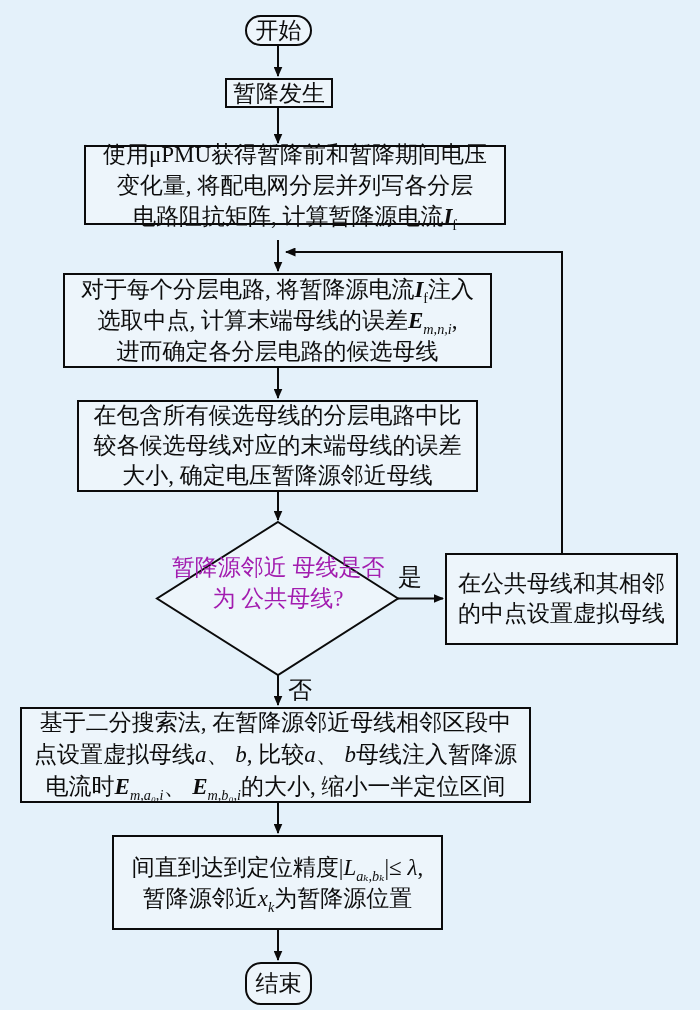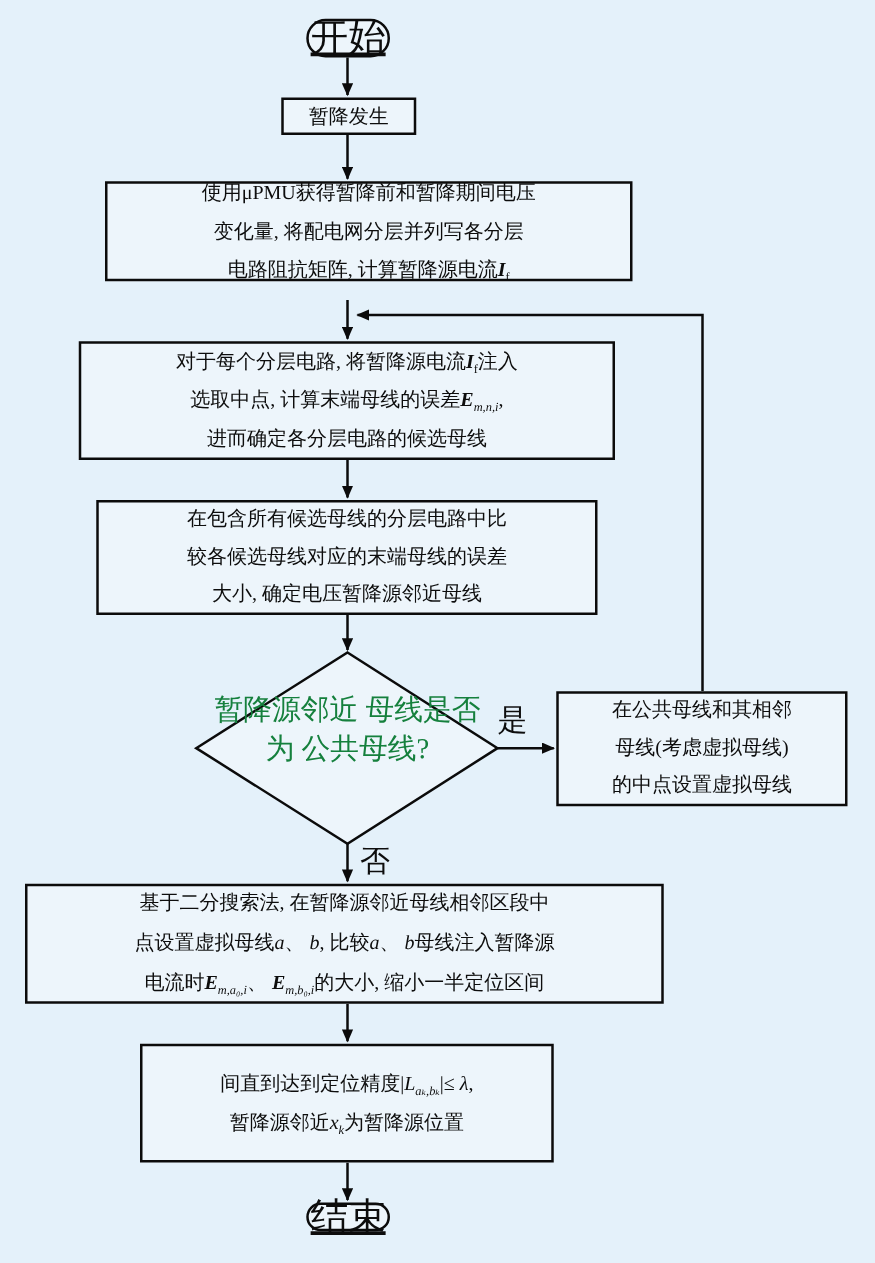--- a/index.html
+++ b/index.html
@@ -21,41 +21,40 @@
     position:absolute;
     box-sizing:border-box;
     border:2px solid #0b0b0b;
     background:#edf5fb;
     color:#0d0d0d;
     display:flex;
     flex-direction:column;
     justify-content:center;
     align-items:center;
     text-align:center;
-    font-size:16px;
+    font-size:23px;
     line-height:31px;
     z-index:2;
   }
   .terminal{
     border-radius:16px;
     line-height:1;
-    font-size:30px;
-    text-decoration:underline;
+    font-size:23px;
   }
   .label{
     position:absolute;
     z-index:3;
     font-size:24px;
     color:#0d0d0d;
     line-height:1;
   }
   .dtext{
     position:absolute;
     z-index:2;
-    color:#15803d;
+    color:#a21caf;
     font-size:23px;
     line-height:31px;
     text-align:center;
     background:transparent;
   }
   .bi{font-style:italic;font-weight:bold;}
   .it{font-style:italic;}
   sub{font-size:0.62em;line-height:0;}
   sub.it{font-style:italic;}
   .node .ln{display:block;white-space:nowrap;}
@@ -125,32 +124,31 @@
     <span class="ln">暂降源邻近</span>
     <span class="ln">母线是否为</span>
     <span class="ln">公共母线?</span>
   </div>
 
   <div class="label" style="left:398px;top:565px;">是</div>
   <div class="label" style="left:288px;top:678px;">否</div>
 
   <div class="node" style="left:445px;top:553px;width:233px;height:92px;line-height:30px;">
     <span class="ln">在公共母线和其相邻</span>
-    <span class="ln">母线(考虑虚拟母线)</span>
     <span class="ln">的中点设置虚拟母线</span>
   </div>
 
   <div class="node" style="left:20px;top:707px;width:511px;height:96px;line-height:32px;">
     <span class="ln">基于二分搜索法, 在暂降源邻近母线相邻区段中</span>
     <span class="ln"><span>点设置虚拟母线</span><span class="it">a</span><span>、 </span><span class="it">b</span><span>, 比较</span><span class="it">a</span><span>、 </span><span class="it">b</span><span>母线注入暂降源</span></span>
     <span class="ln"><span>电流时</span><span class="bi">E</span><sub class="it">m,a₀,i</sub><span>、 </span><span class="bi">E</span><sub class="it">m,b₀,i</sub><span>的大小, 缩小一半定位区间</span></span>
   </div>
 
   <div class="node" style="left:112px;top:835px;width:331px;height:95px;">
     <span class="ln"><span>间直到达到定位精度|</span><span class="it">L</span><sub class="it">aₖ,bₖ</sub><span>|≤ </span><span class="it">λ</span><span>,</span></span>
     <span class="ln"><span>暂降源邻近</span><span class="it">x</span><sub class="it">k</sub><span>为暂降源位置</span></span>
   </div>
 
-  <div class="node terminal" style="left:245px;top:962px;width:67px;height:23px;">
+  <div class="node terminal" style="left:245px;top:962px;width:67px;height:43px;">
     <span>结束</span>
   </div>
 
 </div>
 
 </body></html>

